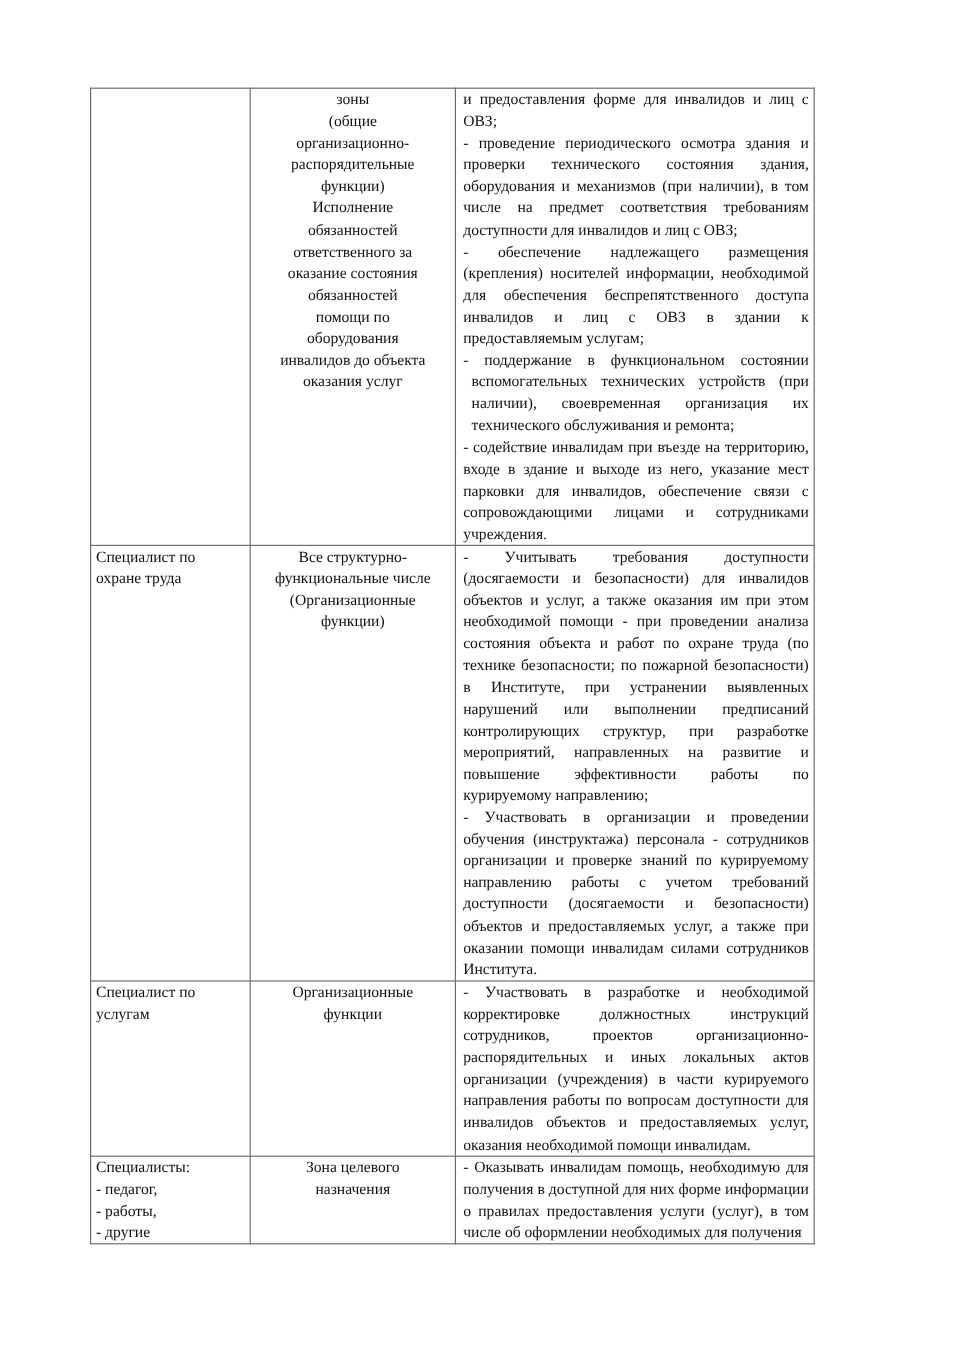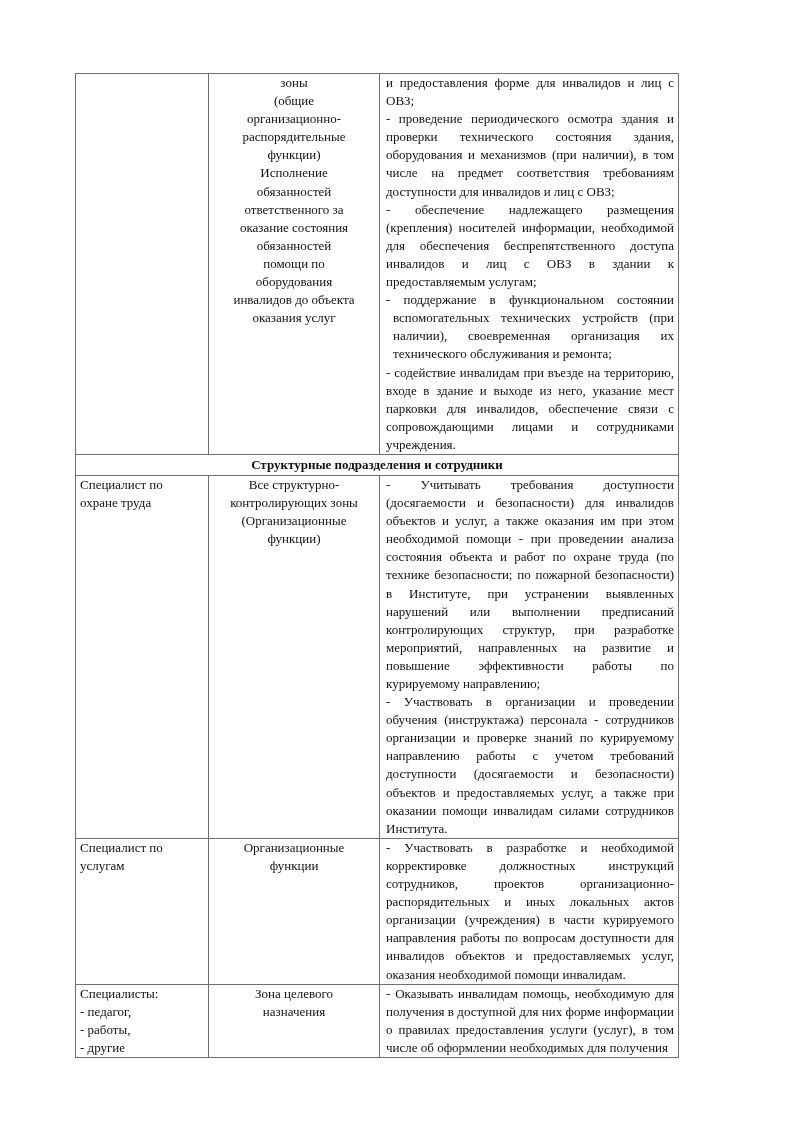--- a/index.html
+++ b/index.html
@@ -42,30 +42,27 @@
     </td>
     <td class="c3">
       <p>и предоставления форме для инвалидов и лиц с ОВЗ;</p>
       <p>- проведение периодического осмотра здания и проверки технического состояния здания, оборудования и механизмов (при наличии), в том числе на предмет соответствия требованиям доступности для инвалидов и лиц с ОВЗ;</p>
       <p>- обеспечение надлежащего размещения (крепления) носителей информации, необходимой для обеспечения беспрепятственного доступа инвалидов и лиц с ОВЗ в здании к предоставляемым услугам;</p>
       <p class="hang">- поддержание в функциональном состоянии вспомогательных технических устройств (при наличии), своевременная организация их технического обслуживания и ремонта;</p>
       <p>- содействие инвалидам при въезде на территорию, входе в здание и выходе из него, указание мест парковки для инвалидов, обеспечение связи с сопровождающими лицами и сотрудниками учреждения.</p>
     </td>
   </tr>
   <tr>
-    <td colspan="3" class="section">Структурные подразделения и сотрудники</td>
-  </tr>
-  <tr>
     <td class="c1">
       <span class="cl">Специалист по</span>
       <span class="cl">охране труда</span>
     </td>
     <td class="c2">
       <span class="cl">Все структурно-</span>
-      <span class="cl">контролирующих зоны</span>
+      <span class="cl">функциональные числе</span>
       <span class="cl">(Организационные</span>
       <span class="cl">функции)</span>
     </td>
     <td class="c3">
       <p>- Учитывать требования доступности (досягаемости и безопасности) для инвалидов объектов и услуг, а также оказания им при этом необходимой помощи - при проведении анализа состояния объекта и работ по охране труда (по технике безопасности; по пожарной безопасности) в Институте, при устранении выявленных нарушений или выполнении предписаний контролирующих структур, при разработке мероприятий, направленных на развитие и повышение эффективности работы по курируемому направлению;</p>
       <p>- Участвовать в организации и проведении обучения (инструктажа) персонала - сотрудников организации и проверке знаний по курируемому направлению работы с учетом требований доступности (досягаемости и безопасности) объектов и предоставляемых услуг, а также при оказании помощи инвалидам силами сотрудников Института.</p>
     </td>
   </tr>
   <tr>
     <td class="c1">

